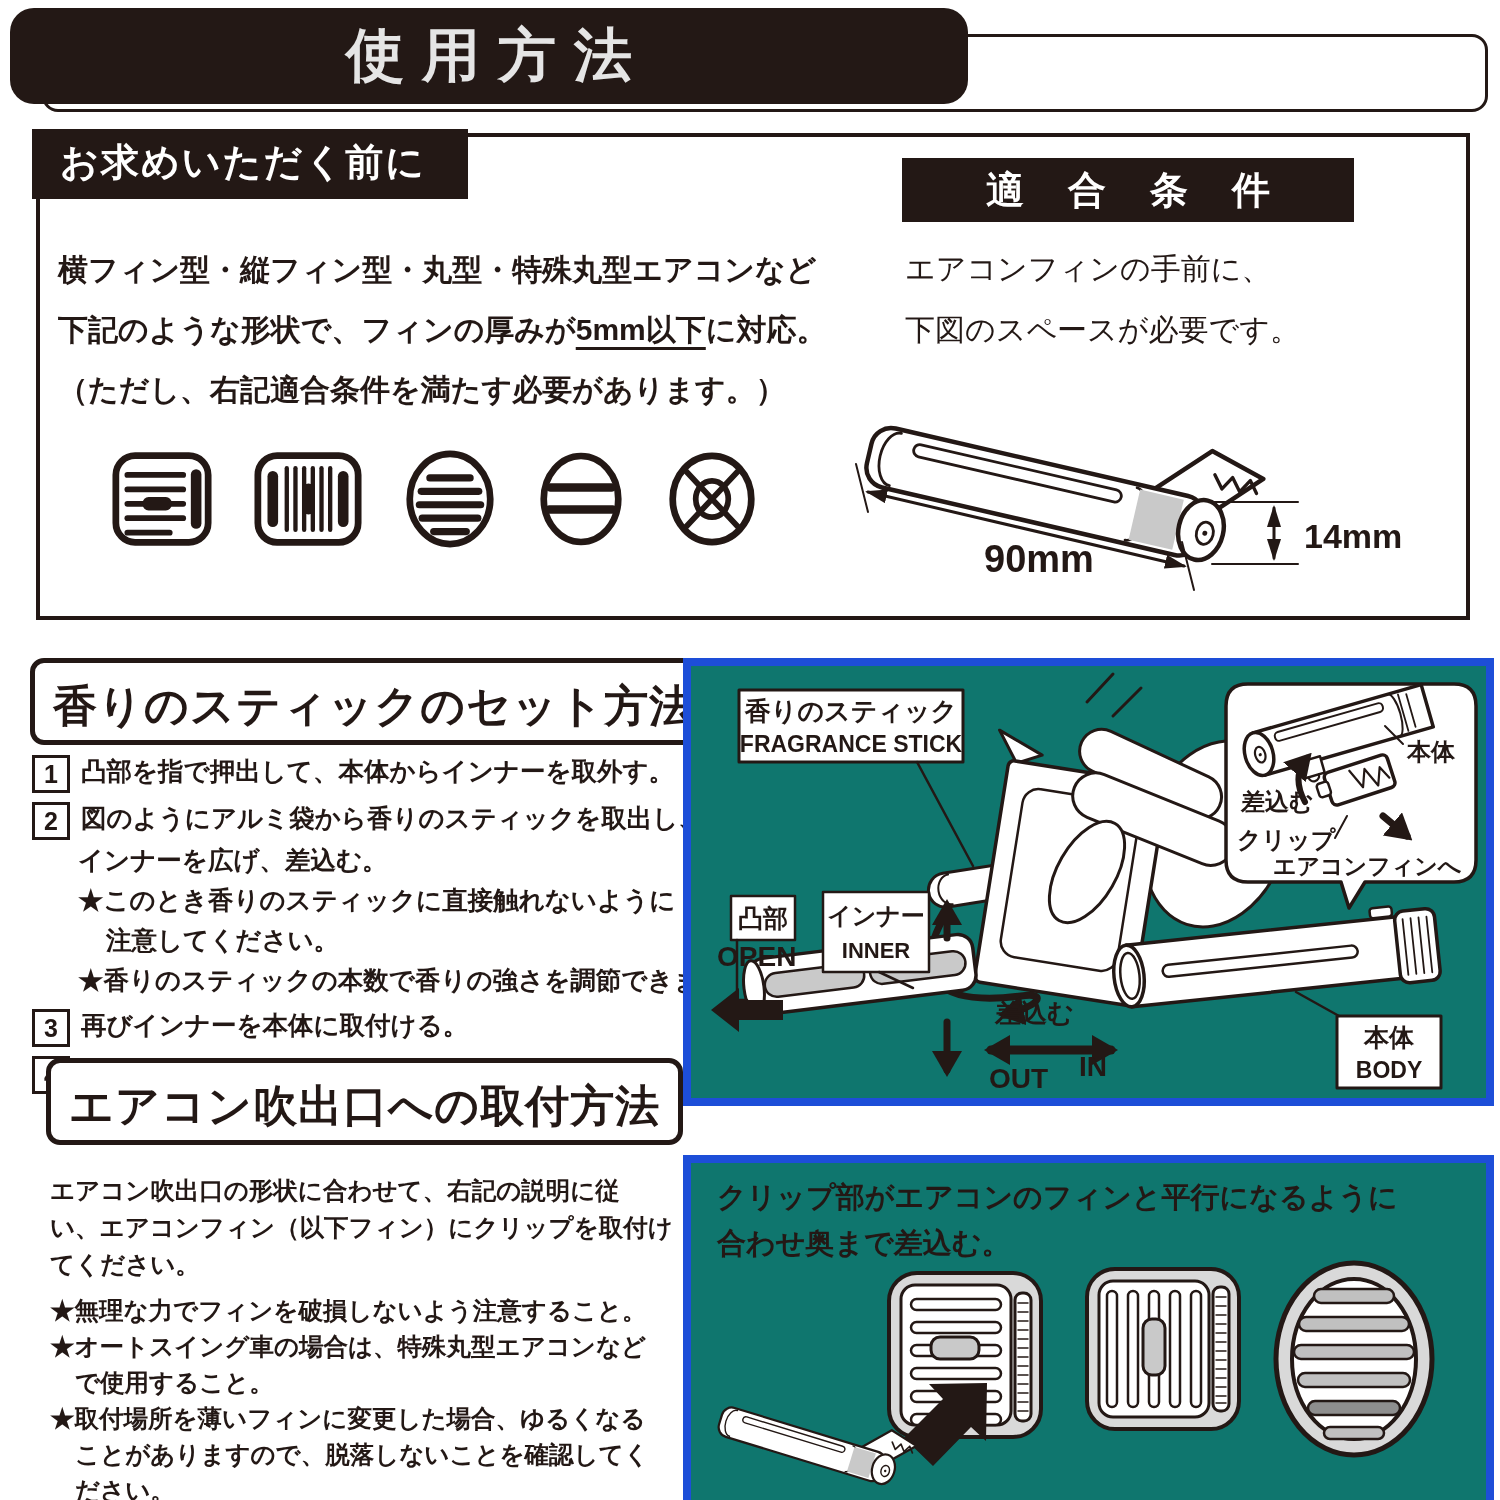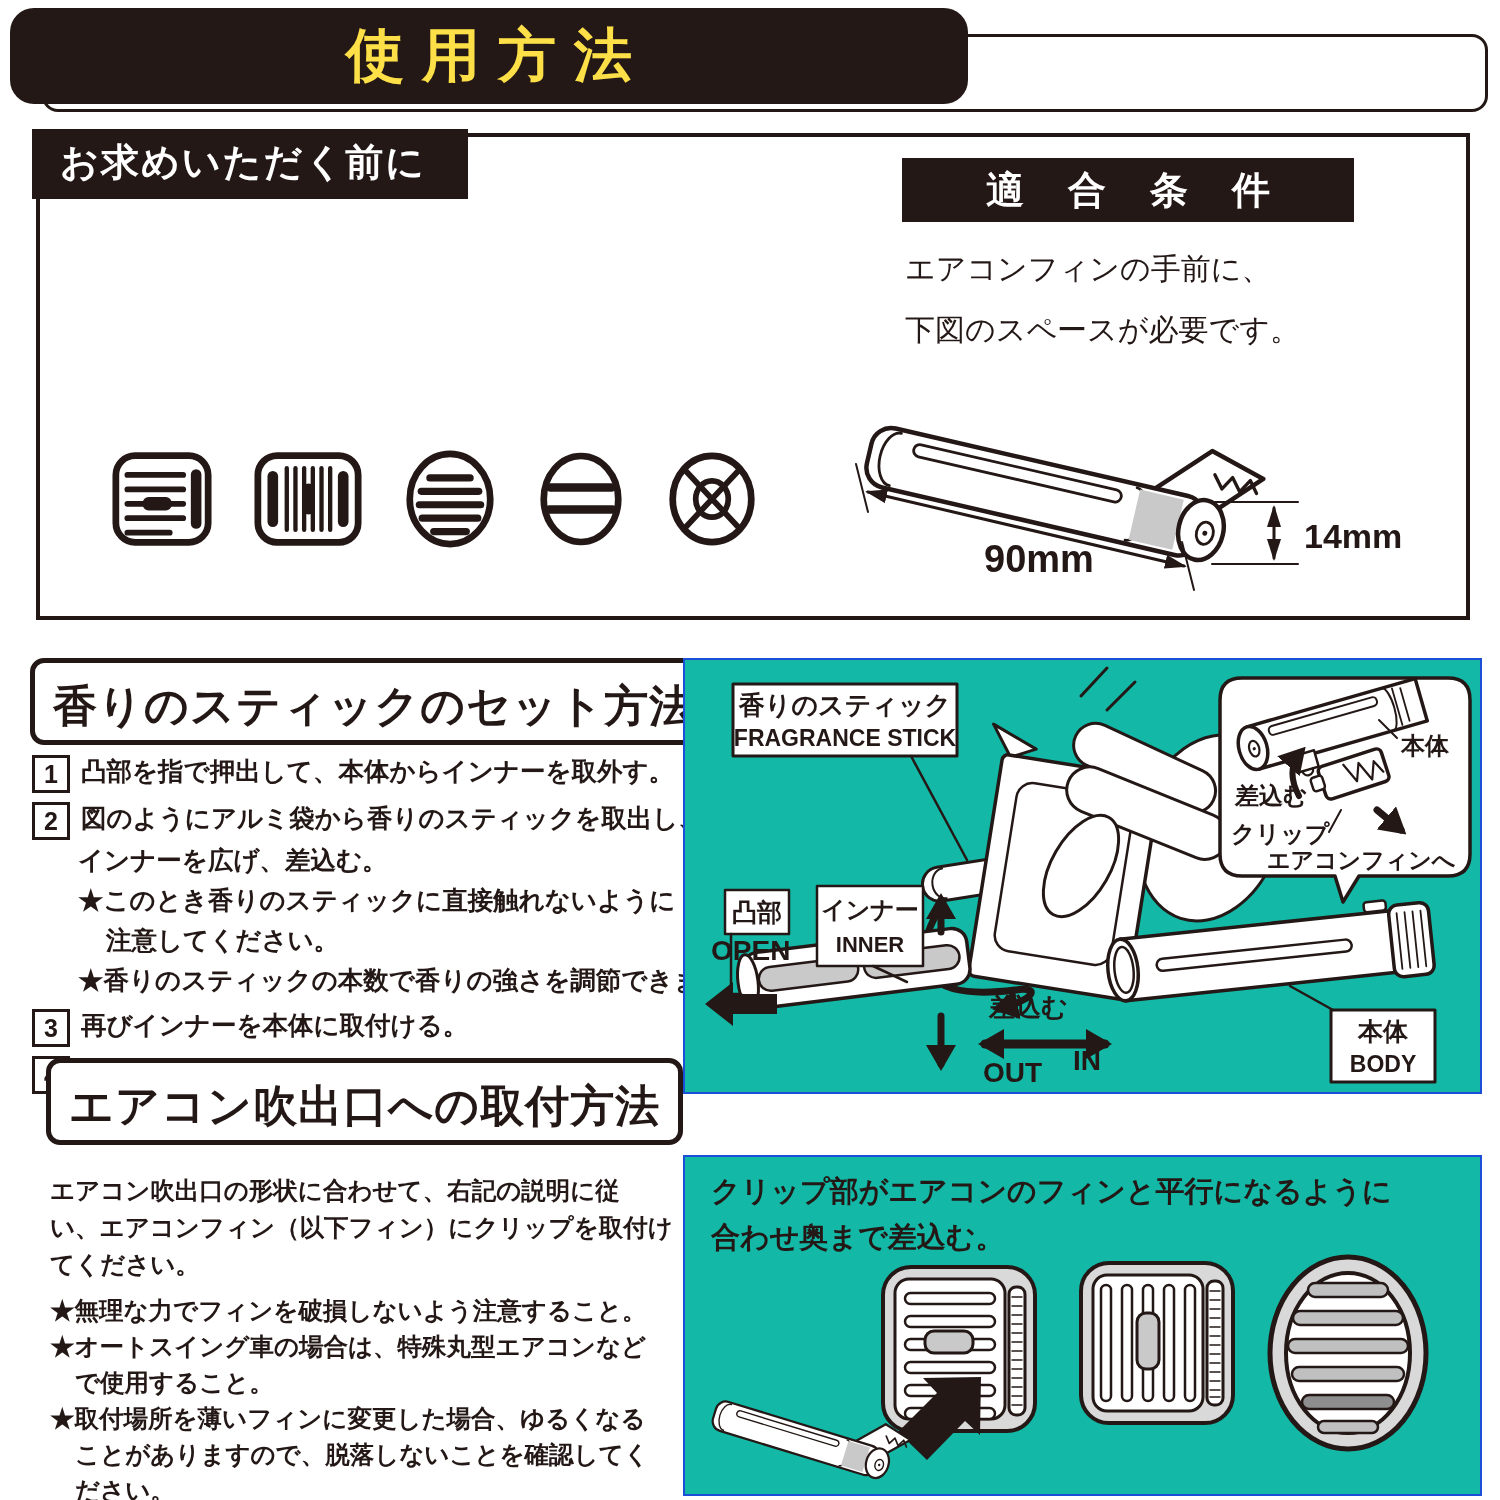--- a/index.html
+++ b/index.html
@@ -3,21 +3,21 @@
 <meta charset="utf-8">
 <style>
   html,body{margin:0;padding:0;background:#888;}
   .page{position:relative;width:1500px;height:1500px;background:#ffffff;overflow:hidden;
         font-family:"Liberation Sans",sans-serif;color:#231815;}
   
   .header-pill{position:absolute;left:42px;top:34px;width:1440px;height:72px;background:#fff;
                border:3px solid #231815;border-radius:16px;}
   .header-black{position:absolute;left:10px;top:8px;width:958px;height:96px;background:#231815;
                 border-radius:24px;display:flex;align-items:center;justify-content:center;
-                color:#fde047;font-size:58px;font-weight:bold;letter-spacing:18px;text-indent:18px;}
+                color:#e5e5e5;font-size:58px;font-weight:bold;letter-spacing:18px;text-indent:18px;}
   
   .sec1{position:absolute;left:36px;top:133px;width:1426px;height:479px;border:4px solid #231815;background:#fff;}
   .sec1-title{position:absolute;left:32px;top:129px;background:#231815;color:#fff;font-size:38px;
               font-weight:bold;line-height:1;padding:14px 42px 18px 28px;letter-spacing:2px;}
   .sec1-text{position:absolute;left:58px;top:240px;font-size:30px;font-weight:bold;line-height:60px;white-space:nowrap;}
   .u{text-decoration:underline;text-underline-offset:7px;text-decoration-thickness:2.5px;}
   .vents{position:absolute;left:112px;top:448px;display:flex;align-items:center;gap:42px;}
   .compat-title{position:absolute;left:902px;top:158px;width:452px;height:64px;background:#231815;color:#fff;
                 display:flex;align-items:center;justify-content:center;font-size:38px;font-weight:bold;
                 letter-spacing:44px;text-indent:44px;}
@@ -27,21 +27,21 @@
   .titlebox{position:absolute;border:5px solid #231815;border-radius:14px;background:#fff;
             font-size:44px;font-weight:bold;line-height:1;padding:21px 18px 12px;letter-spacing:1px;white-space:nowrap;}
   
   .steps{position:absolute;left:32px;top:746px;width:655px;font-size:25.5px;font-weight:bold;}
   .step-line{display:flex;align-items:flex-start;line-height:40px;white-space:nowrap;}
   .step-line.has-num{margin-top:5px;}
   .step-num{flex:none;display:inline-flex;align-items:center;justify-content:center;width:32px;height:32px;
             border:3px solid #231815;font-size:25px;margin:4px 11px 0 0;}
   .steps .ind-1{padding-left:46px;}
   .steps .ind-2{padding-left:74px;}
-  .dia-box{position:absolute;border:2px solid #1d4ed8;background:#14b8a6;}
+  .dia-box{position:absolute;border:8px solid #1d4ed8;background:#0f766e;}
   
   .sec3-text{position:absolute;left:50px;top:1172px;width:640px;font-size:24.5px;font-weight:bold;}
   .p-line{line-height:37px;white-space:nowrap;}
   .sec3-notes{margin-top:10px;}
   .note-line{line-height:36px;white-space:nowrap;}
   .sec3-notes .ind-1{padding-left:25px;}
   
   svg text{font-family:"Liberation Sans",sans-serif;font-weight:bold;fill:#231815;}
   .k{stroke:#231815;fill:none;stroke-linecap:round;stroke-linejoin:round;}
   .kw{stroke:#231815;fill:#ffffff;stroke-linecap:round;stroke-linejoin:round;}
@@ -72,20 +72,25 @@
 
   <div class="header-pill"></div>
   <div class="header-black">
     <span>使用方法</span>
   </div>
 
   <div class="sec1"></div>
   <div class="sec1-title">
     <span>お求めいただく前に</span>
   </div>
+  <div class="sec1-text">
+    <div><span>横フィン型・縦フィン型・丸型・特殊丸型エアコンなど</span></div>
+    <div><span>下記のような形状で、フィンの厚みが</span><span class="u">5mm以下</span><span>に対応。</span></div>
+    <div><span>（ただし、右記適合条件を満たす必要があります。）</span></div>
+  </div>
 
   <div class="vents">
     <svg width="100" height="96" viewBox="0 0 104 98">
       <rect class="k" stroke-width="7" x="4" y="4" width="96" height="90" rx="20"></rect>
       <line class="k" stroke-width="6" x1="16" y1="24" x2="74" y2="24"></line>
       <line class="k" stroke-width="6" x1="16" y1="39" x2="74" y2="39"></line>
       <line class="k" stroke-width="6" x1="16" y1="54" x2="74" y2="54"></line>
       <line class="k" stroke-width="6" x1="16" y1="69" x2="74" y2="69"></line>
       <line class="k" stroke-width="6" x1="16" y1="84" x2="60" y2="84"></line>
       <rect class="fk" x="82" y="18" width="11" height="62" rx="5.5"></rect>

